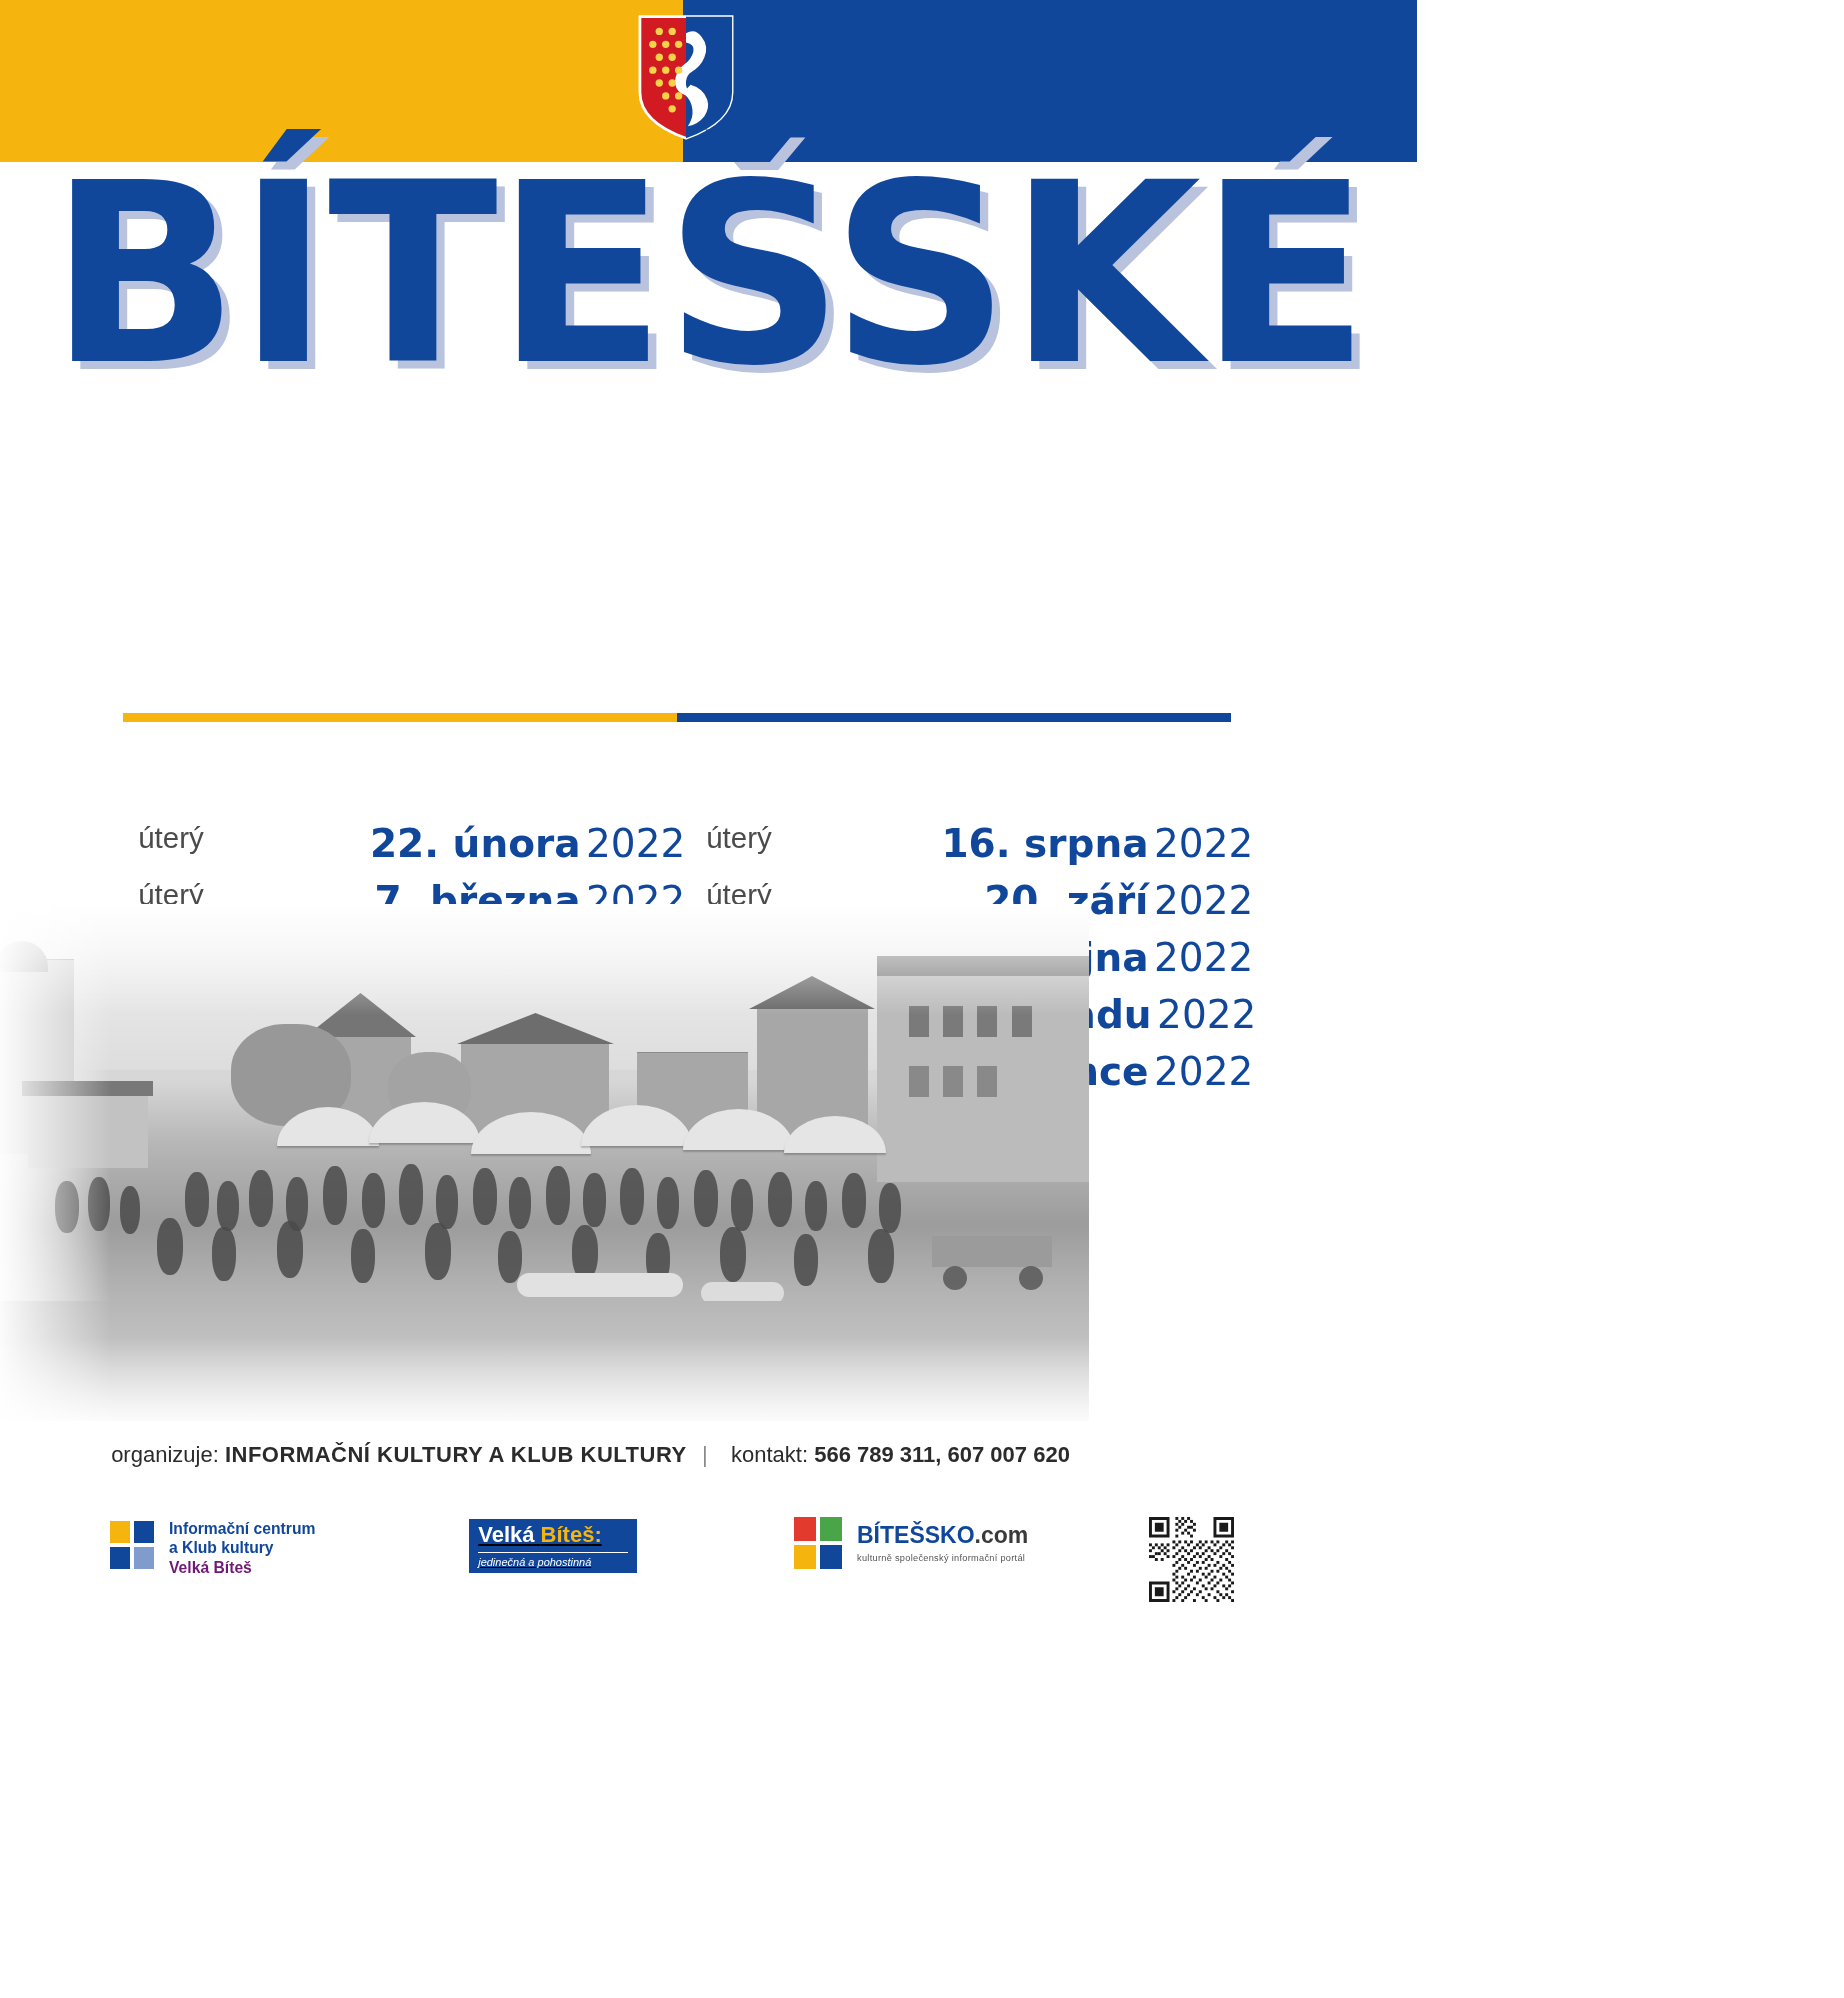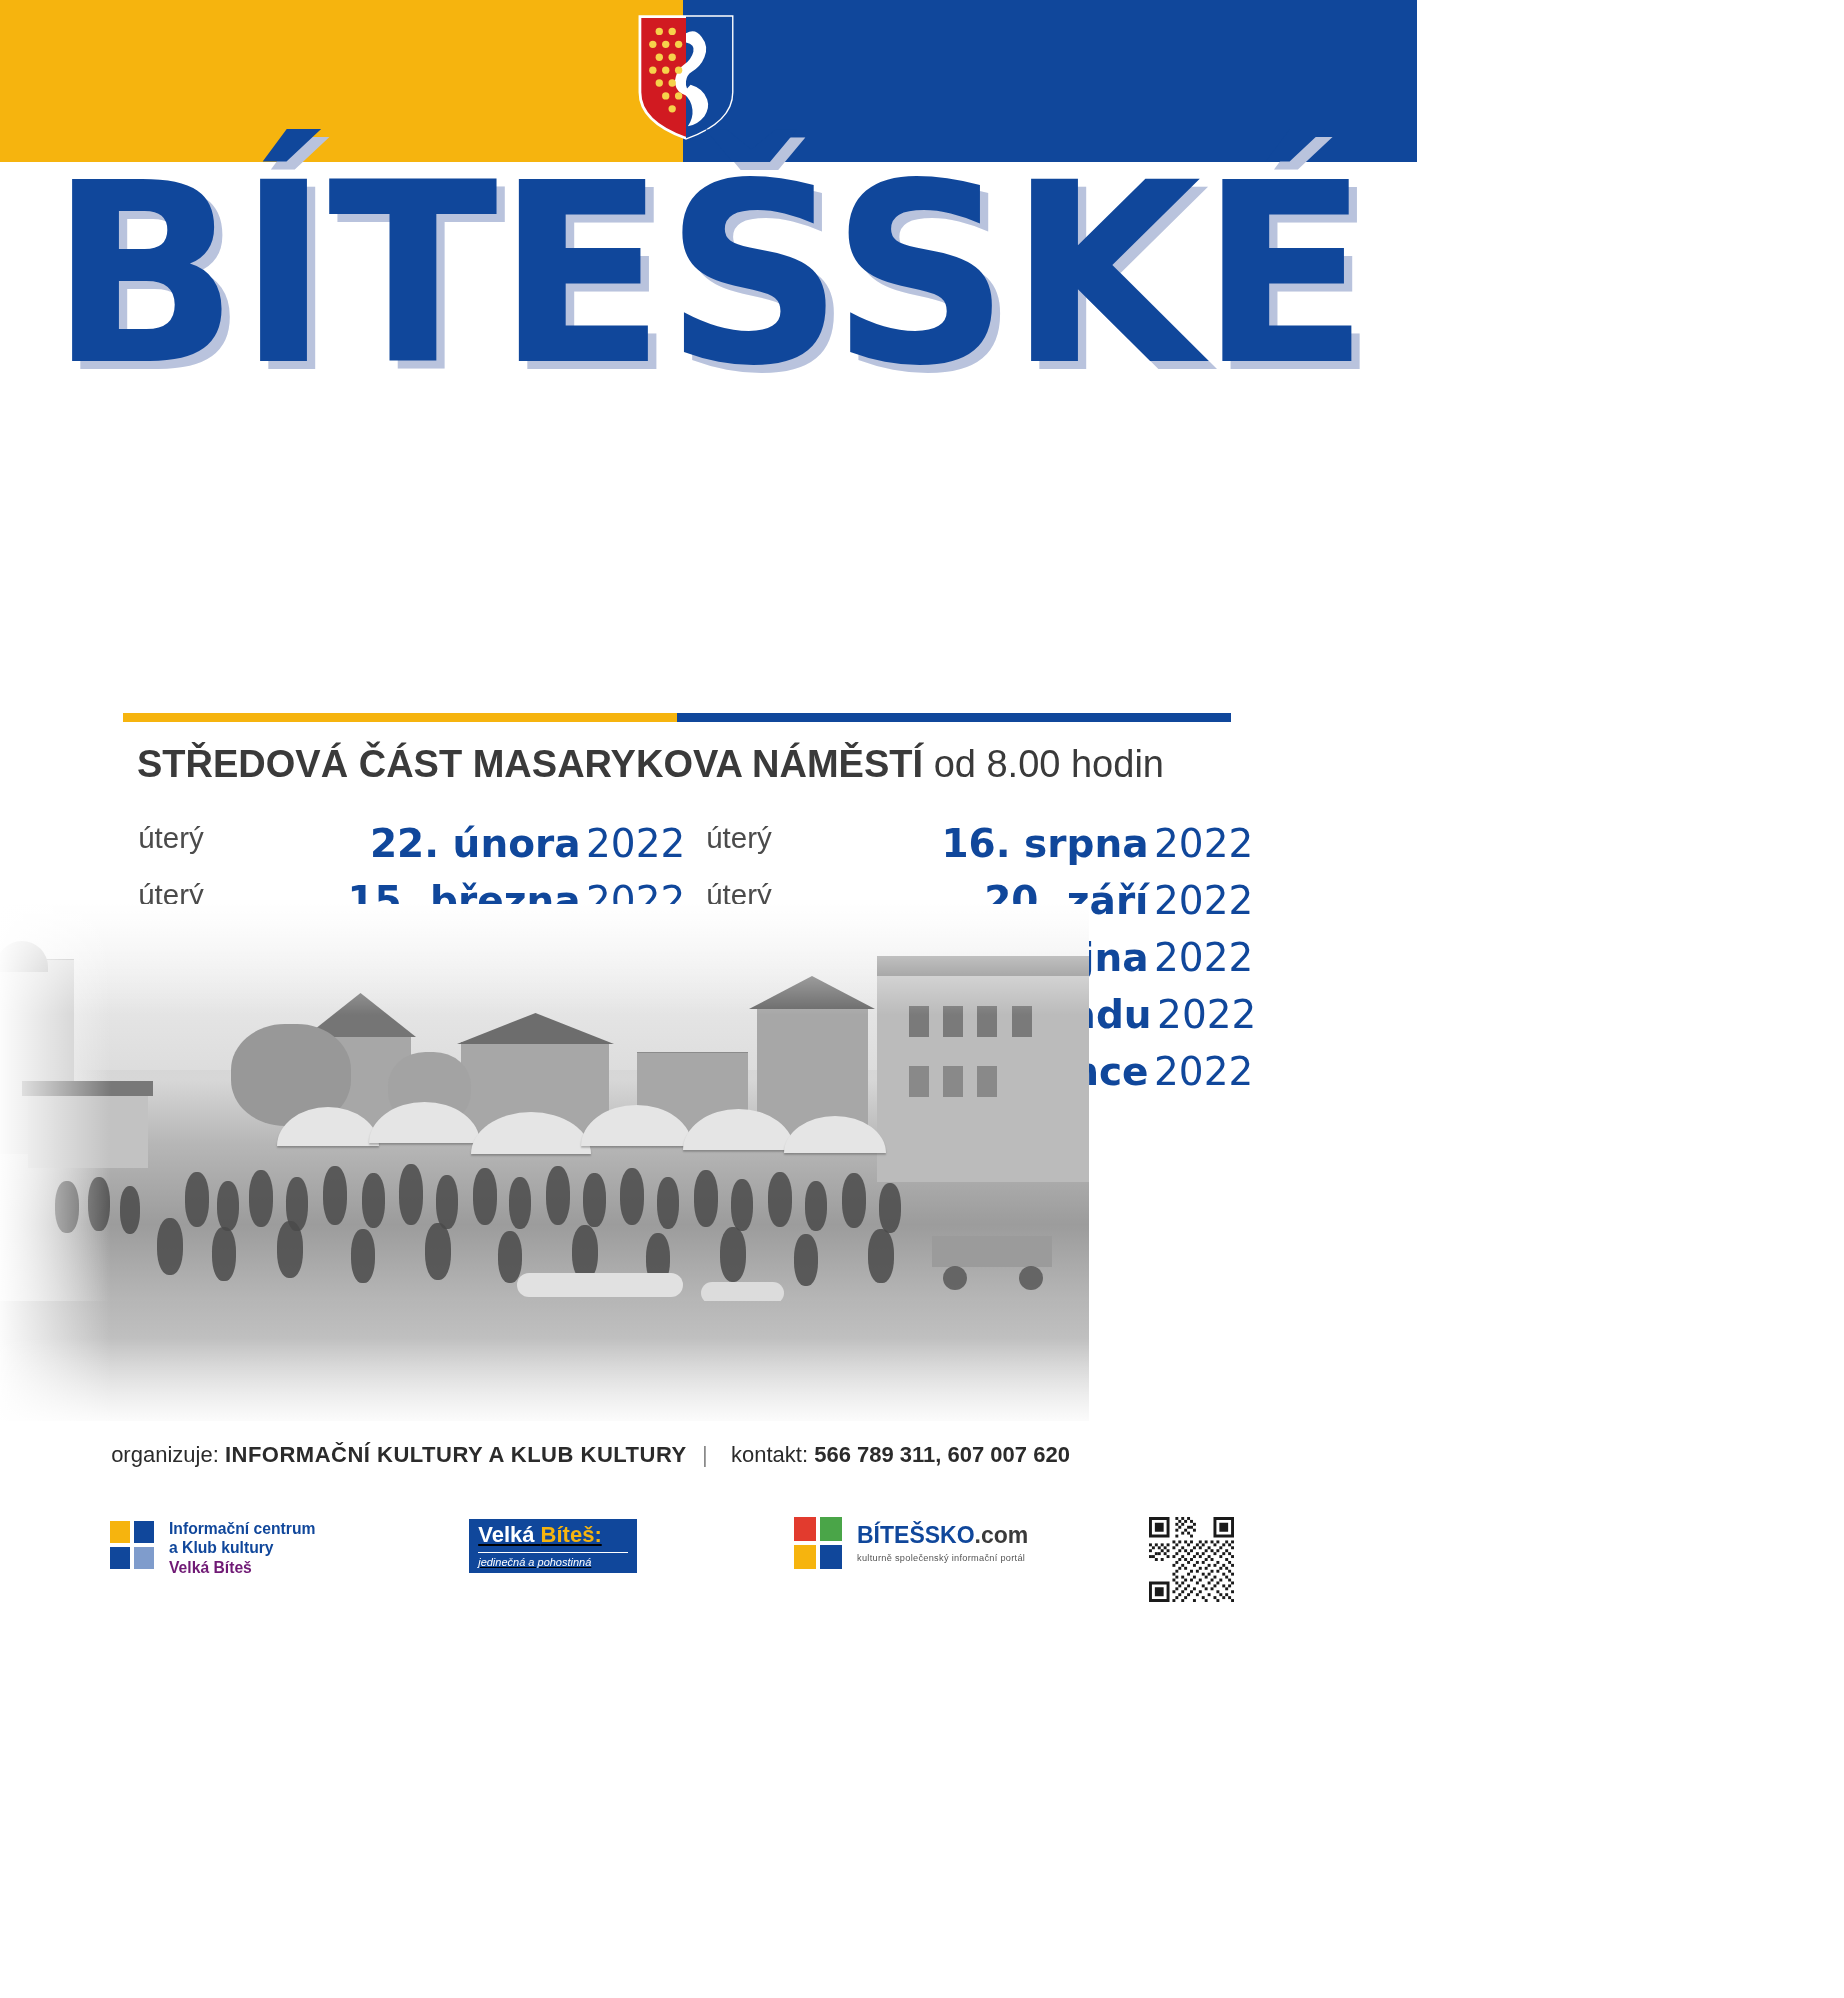--- a/index.html
+++ b/index.html
@@ -358,34 +358,31 @@
 
   <div class="title-block">
     <div class="title-line1">BÍTEŠSKÉ</div>
   </div>
 
   <div class="rules">
     <div class="r-yellow"></div>
     <div class="r-blue"></div>
   </div>
 
-  <div class="subtitle">
-    <span class="place">STŘEDOVÁ ČÁST MASARYKOVA NÁMĚSTÍ</span><span class="time"> od 8.00 hodin</span>
-  </div>
 
   <div class="dates">
     <div class="date-col">
       <div class="date-row">
         <span class="dow">úterý</span>
         <span class="dnum">22. února</span>
         <span class="dyear">2022</span>
       </div>
       <div class="date-row">
         <span class="dow">úterý</span>
-        <span class="dnum">15. března</span>
+        <span class="dnum">7. března</span>
         <span class="dyear">2022</span>
       </div>
       <div class="date-row">
         <span class="dow">úterý</span>
         <span class="dnum">12. dubna</span>
         <span class="dyear">2022</span>
       </div>
       <div class="date-row">
         <span class="dow">úterý</span>
         <span class="dnum">17. května</span>

